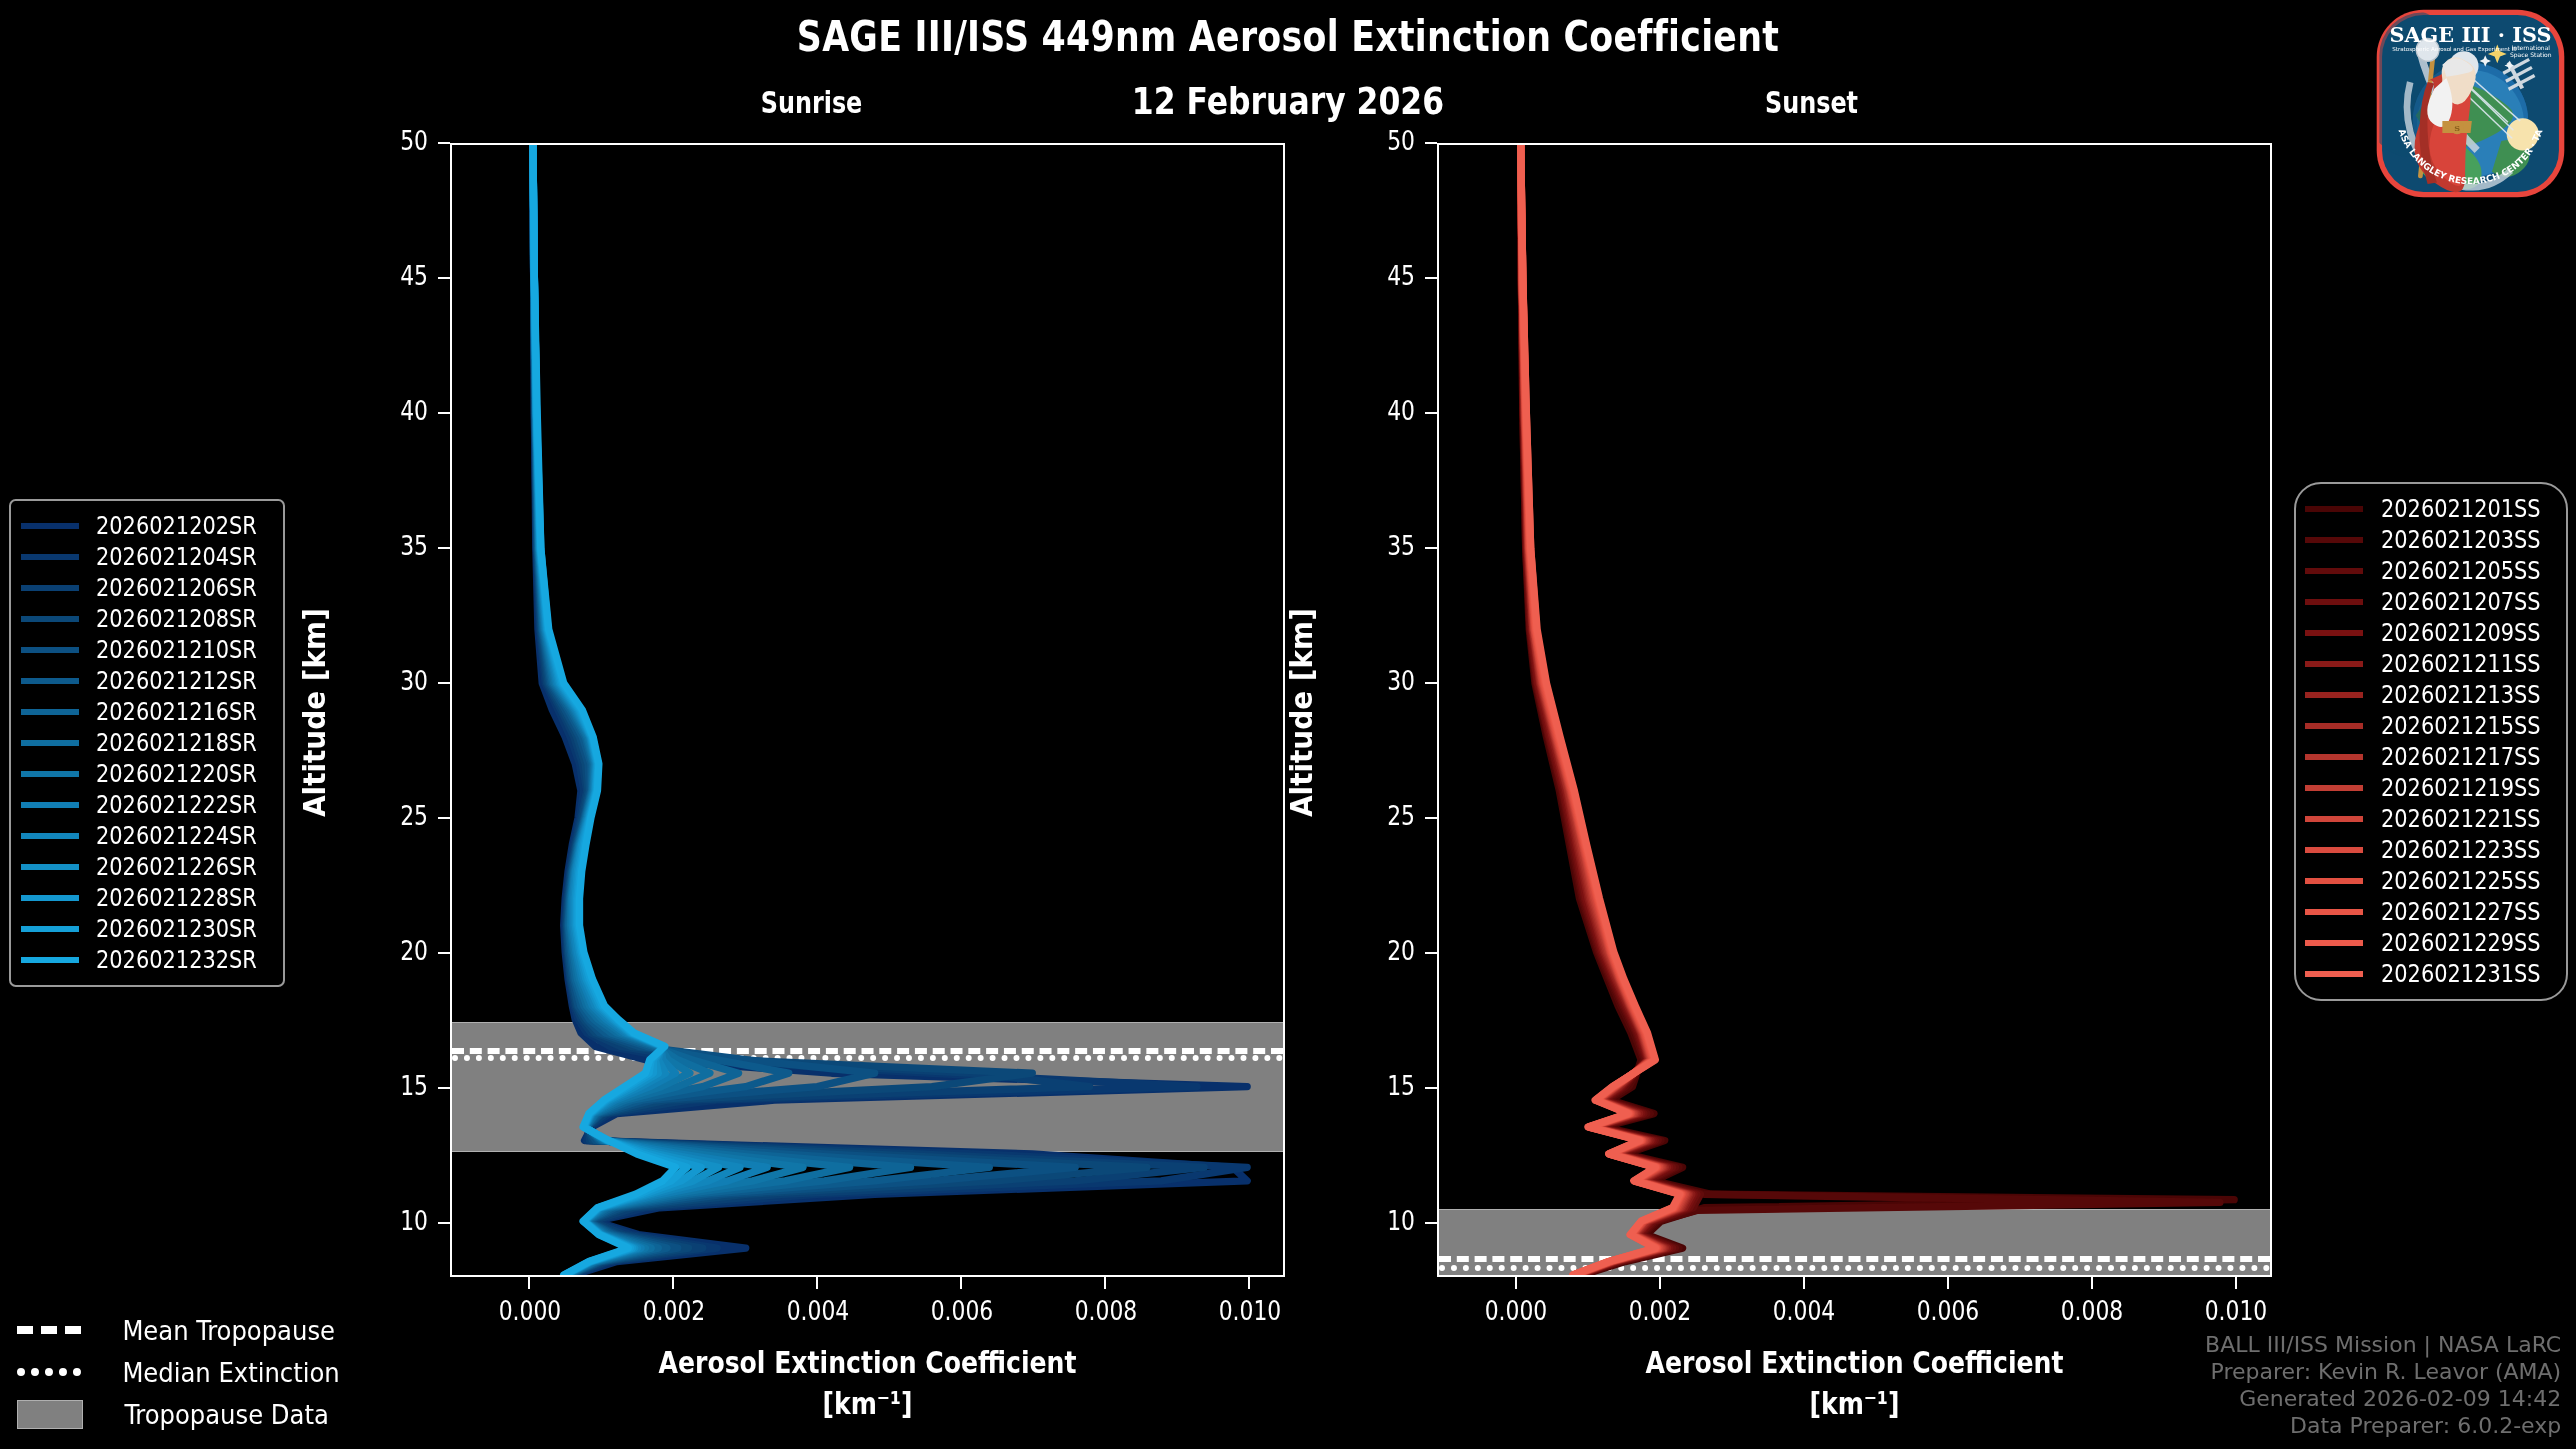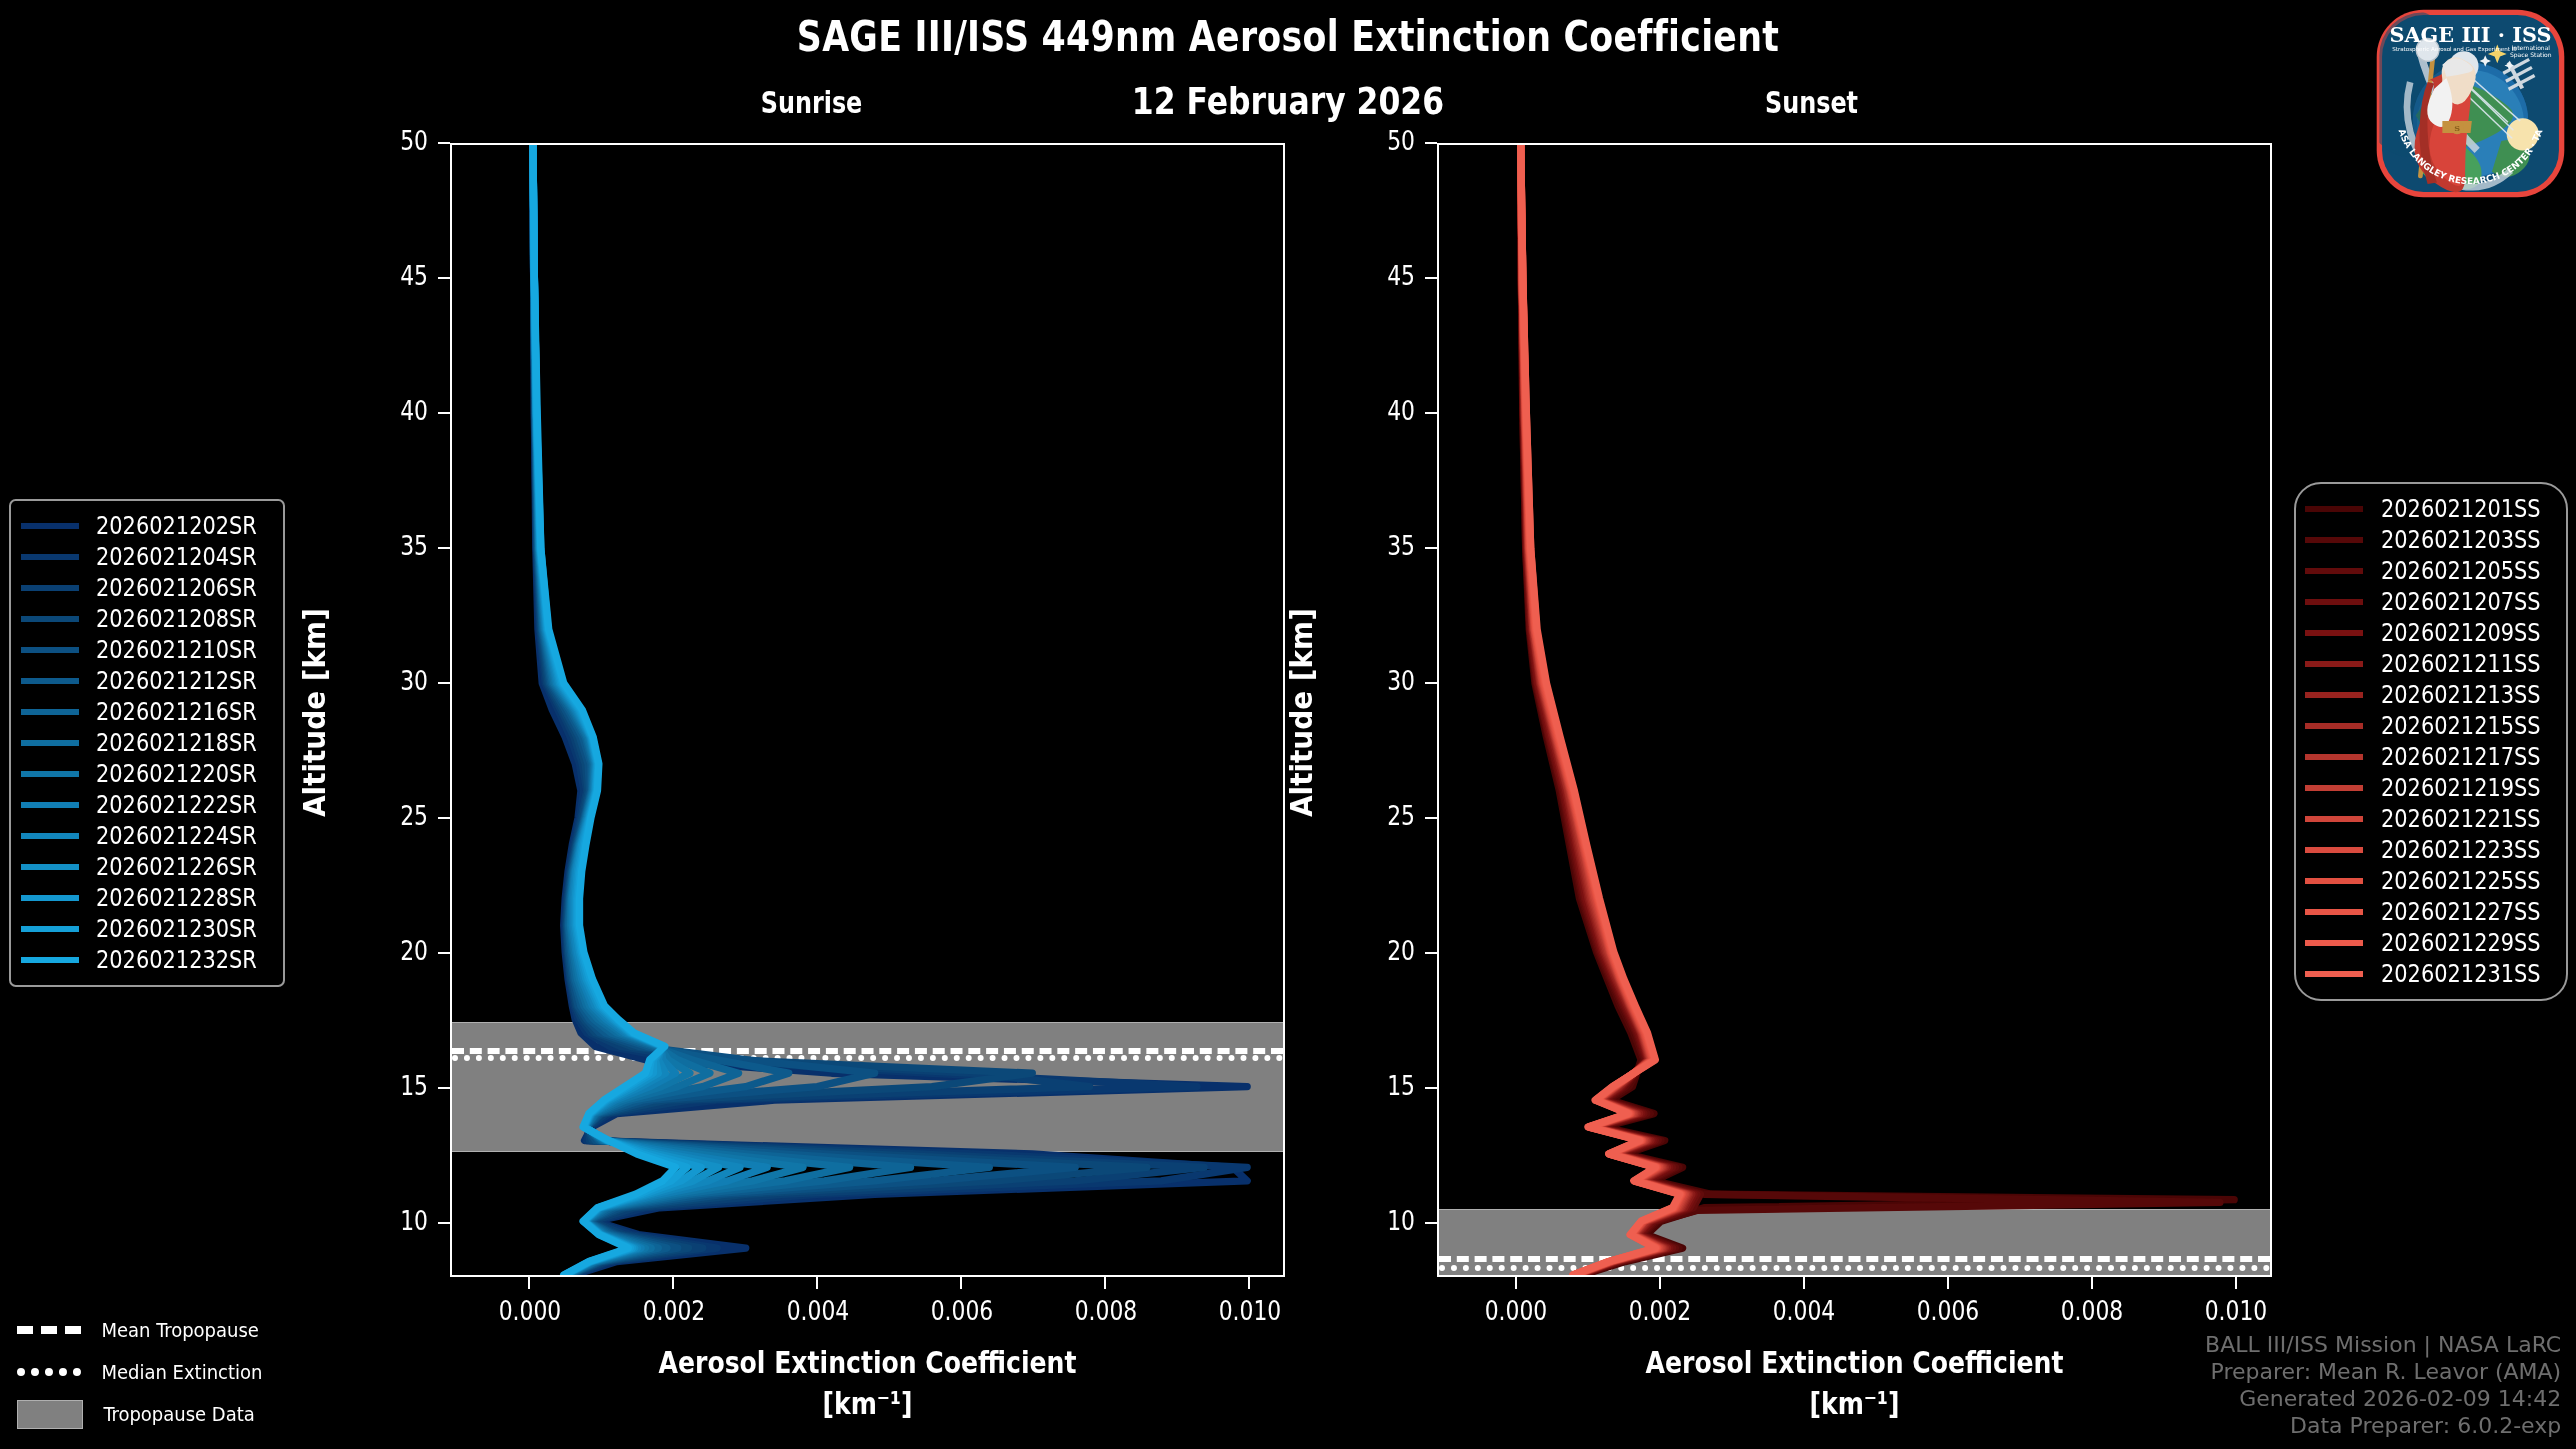--- a/index.html
+++ b/index.html
@@ -59,21 +59,21 @@
   .legswatch{width:58px;height:6px;margin-right:17.4px;flex:none;}
   .legtext{font-size:25px;white-space:nowrap;
     font-family:"DejaVu Sans Condensed","DejaVu Sans",sans-serif;
     transform:scaleX(.93);transform-origin:left center;}
 
   #legend-sr{left:9.4px;top:499px;}
   #legend-ss{left:2294px;top:482px;border-radius:27px;}
 
   #legend-tropo{position:absolute;left:17.4px;top:1309px;}
   #legend-tropo .legrow{height:42px;}
-  #legend-tropo .legtext{font-size:20px;transform:scaleX(1);}
+  #legend-tropo .legtext{font-size:27px;transform:scaleX(1);margin-left:21px;}
   .swatch-dash{width:64px;height:0;border-top:8px dashed #fff;margin-right:20px;flex:none;}
   .swatch-dot{width:64px;height:0;border-top:8px dotted #fff;margin-right:20px;flex:none;}
   .swatch-box{width:64px;height:27px;background:#808080;border:1.3px solid #b0b0b0;
     margin-right:20px;flex:none;}
 
   
   #footer{position:absolute;right:14.8px;bottom:9.4px;text-align:right;
     color:#6e6e6e;font-size:22px;line-height:1.22;}
 
   
@@ -411,17 +411,17 @@
       <span class="legtext">Median Extinction</span>
     </div>
     <div class="legrow">
       <span class="swatch-box"></span>
       <span class="legtext">Tropopause Data</span>
     </div>
   </div>
 
 <div id="footer">
   <div>BALL III/ISS Mission | NASA LaRC</div>
-  <div>Preparer: Mean R. Leavor (AMA)</div>
+  <div>Preparer: Kevin R. Leavor (AMA)</div>
   <div>Generated 2026-02-09 14:42</div>
   <div>Data Preparer: 6.0.2-exp</div>
 </div>
 
 
 </body></html>

